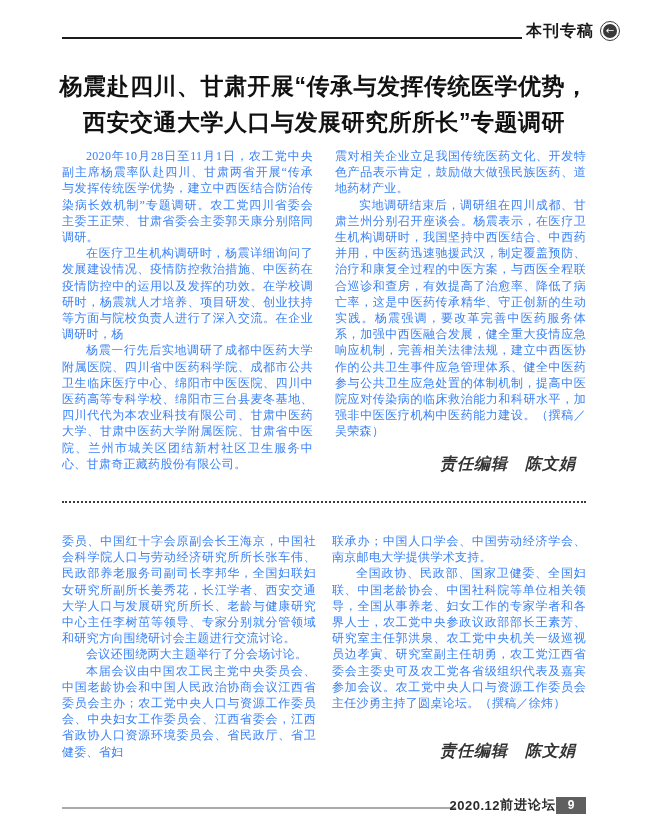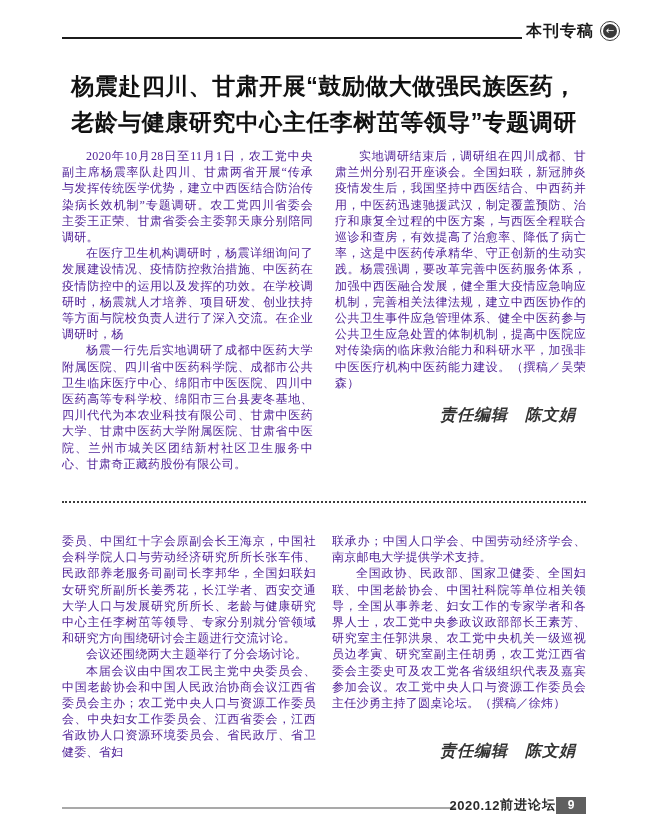--- a/index.html
+++ b/index.html
@@ -48,21 +48,21 @@
   .cols { position:absolute; left:62px; width:524px; display:flex; gap:22px; }
   .cols-1 { top:148px; }
   .cols-2 { top:533px;gap:16px; }
   .col { flex:1 1 0; min-width:0; }
 
   .col p {
     margin:0; padding:0;
     font-size:12px; line-height:16.2px;
     text-align:justify; text-indent:2em;
     letter-spacing:0.3px;
-    color:#4c1d95;
+    color:#3b82f6;
   }
   .col p.continuation { text-indent:0; }
 
   .editor-credit {
     margin-top:14px; padding-right:10px;
     text-align:right; font-style:italic; font-weight:bold;
     font-size:16px; color:#333333;
     letter-spacing:1px;
   }
   .editor-credit.spaced { margin-top:30px; }
@@ -97,32 +97,33 @@
 
 <div class="page">
 
   <div class="header-rule"></div>
   <div class="header-label">本刊专稿</div>
   <div class="header-icon">
     <span class="inner">←</span>
   </div>
 
   <div class="title">
-    <div>杨震赴四川、甘肃开展“鼓励做大做强民族医药，</div>
-    <div>老龄与健康研究中心主任李树茁等领导”专题调研</div>
+    <div>杨震赴四川、甘肃开展“传承与发挥传统医学优势，</div>
+    <div>西安交通大学人口与发展研究所所长”专题调研</div>
   </div>
 
   <div class="cols cols-1">
     <div class="col">
       <p>2020年10月28日至11月1日，农工党中央副主席杨震率队赴四川、甘肃两省开展“传承与发挥传统医学优势，建立中西医结合防治传染病长效机制”专题调研。农工党四川省委会主委王正荣、甘肃省委会主委郭天康分别陪同调研。</p>
       <p>在医疗卫生机构调研时，杨震详细询问了发展建设情况、疫情防控救治措施、中医药在疫情防控中的运用以及发挥的功效。在学校调研时，杨震就人才培养、项目研发、创业扶持等方面与院校负责人进行了深入交流。在企业调研时，杨</p>
       <p>杨震一行先后实地调研了成都中医药大学附属医院、四川省中医药科学院、成都市公共卫生临床医疗中心、绵阳市中医医院、四川中医药高等专科学校、绵阳市三台县麦冬基地、四川代代为本农业科技有限公司、甘肃中医药大学、甘肃中医药大学附属医院、甘肃省中医院、兰州市城关区团结新村社区卫生服务中心、甘肃奇正藏药股份有限公司。</p>
     </div>
     <div class="col">
-      <p>实地调研结束后，调研组在四川成都、甘肃兰州分别召开座谈会。全国妇联，新冠肺炎疫情发生后，我国坚持中西医结合、中西药并用，中医药迅速驰援武汉，制定覆盖预防、治疗和康复全过程的中医方案，与西医全程联合巡诊和查房，有效提高了治愈率、降低了病亡率，这是中医药传承精华、守正创新的生动实践。杨震强调，要改革完善中医药服务体系，加强中西医融合发展，健全重大疫情应急响应机制，完善相关法律法规，建立中西医协作的公共卫生事件应急管理体系、健全中医药参与公共卫生应急处置的体制机制，提高中医院应对传染病的临床救治能力和科研水平，加强非中医医疗机构中医药能力建设。（撰稿／吴荣森）</p>
+      <p class="continuation">震对相关企业立足我国传统医药文化、开发特色产品表示肯定，鼓励做大做强民族医药、道地药材产业。</p>
+      <p>实地调研结束后，调研组在四川成都、甘肃兰州分别召开座谈会。杨震表示，在医疗卫生机构调研时，我国坚持中西医结合、中西药并用，中医药迅速驰援武汉，制定覆盖预防、治疗和康复全过程的中医方案，与西医全程联合巡诊和查房，有效提高了治愈率、降低了病亡率，这是中医药传承精华、守正创新的生动实践。杨震强调，要改革完善中医药服务体系，加强中西医融合发展，健全重大疫情应急响应机制，完善相关法律法规，建立中西医协作的公共卫生事件应急管理体系、健全中医药参与公共卫生应急处置的体制机制，提高中医院应对传染病的临床救治能力和科研水平，加强非中医医疗机构中医药能力建设。（撰稿／吴荣森）</p>
       <div class="editor-credit">责任编辑　陈文娟</div>
     </div>
   </div>
 
   <div class="section-divider"></div>
 
   <div class="cols cols-2">
     <div class="col">
       <p class="continuation">委员、中国红十字会原副会长王海京，中国社会科学院人口与劳动经济研究所所长张车伟、民政部养老服务司副司长李邦华，全国妇联妇女研究所副所长姜秀花，长江学者、西安交通大学人口与发展研究所所长、老龄与健康研究中心主任李树茁等领导、专家分别就分管领域和研究方向围绕研讨会主题进行交流讨论。</p>
       <p>会议还围绕两大主题举行了分会场讨论。</p>

